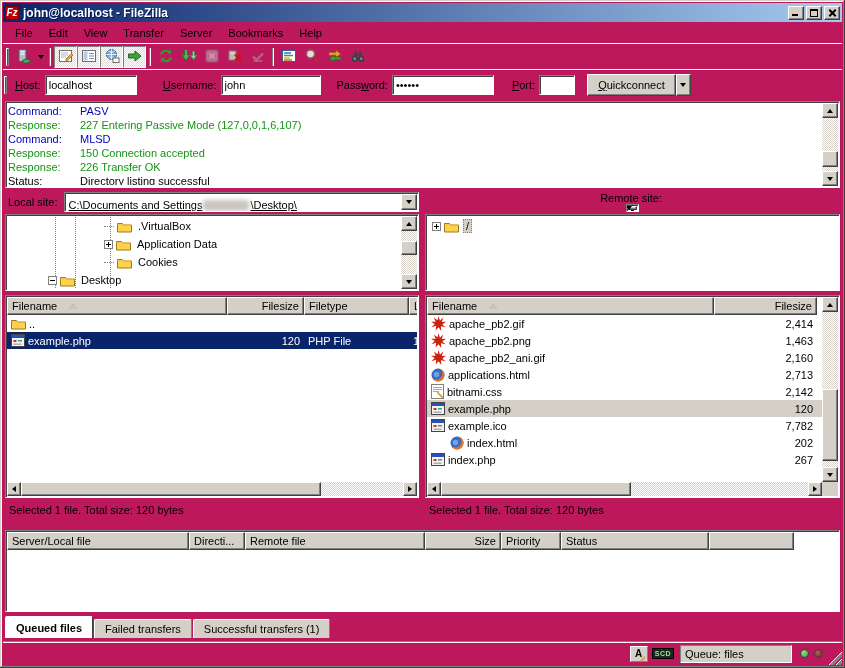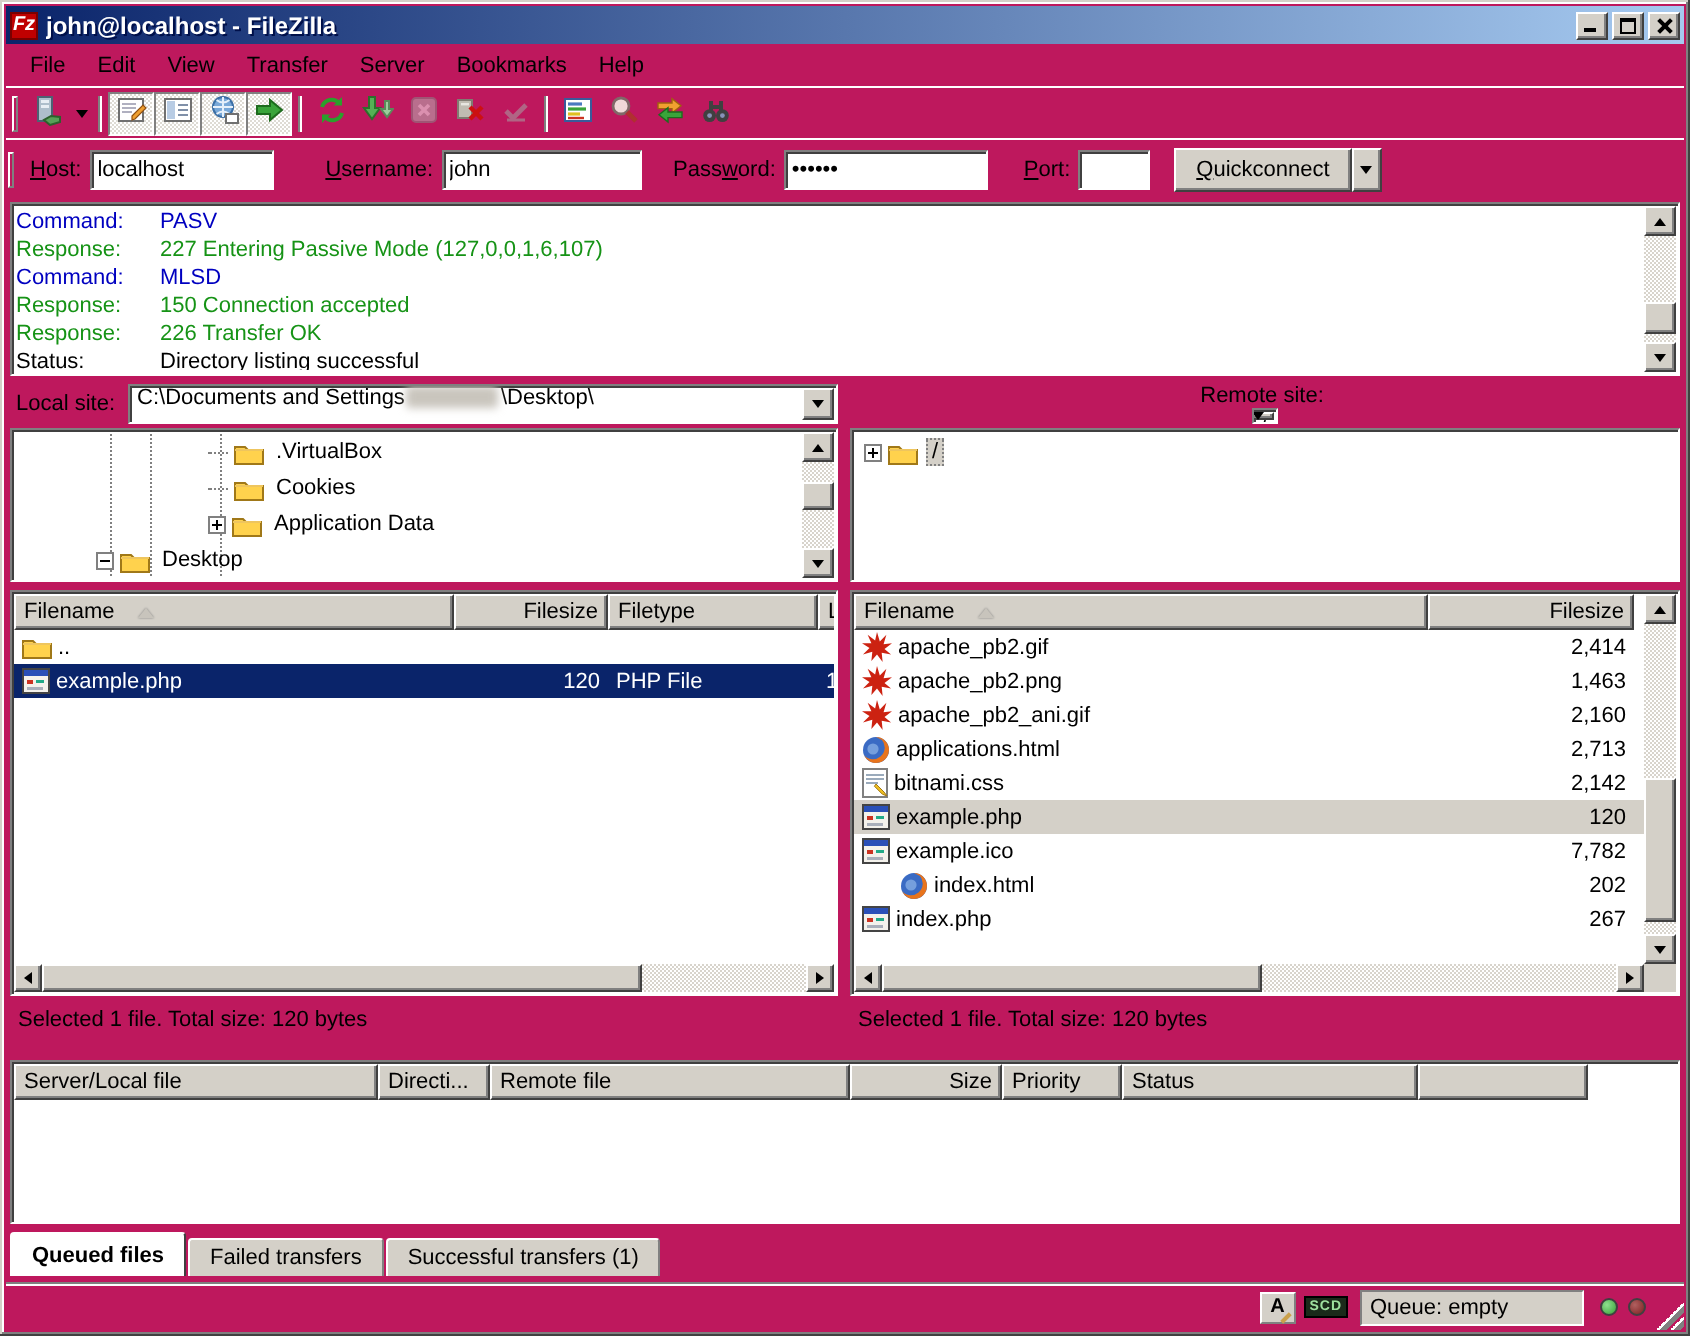--- a/index.html
+++ b/index.html
@@ -55,21 +55,21 @@
   .hscroll .sb-btn{top:0;height:14px;width:14px;}
   .sb-thumb{position:absolute;background:#d4d0c8;border:1px solid;border-color:#fff #404040 #404040 #fff;box-shadow:inset -1px -1px 0 #808080;}
   .tri{width:0;height:0;}
   .tri.up{border-left:3px solid transparent;border-right:3px solid transparent;border-bottom:4px solid #000;}
   .tri.down{border-left:3px solid transparent;border-right:3px solid transparent;border-top:4px solid #000;}
   .tri.left{border-top:3px solid transparent;border-bottom:3px solid transparent;border-right:4px solid #000;}
   .tri.right{border-top:3px solid transparent;border-bottom:3px solid transparent;border-left:4px solid #000;}
   
   .site-row{position:absolute;top:192px;height:20px;display:flex;align-items:center;}
   .site-label{padding:0 6px 0 3px;white-space:nowrap;}
-  .combo{flex:1;height:20px;position:relative;background:#fff;display:flex;align-items:flex-start;padding:0 4px 0 4px;white-space:nowrap;overflow:hidden;}
+  .combo{flex:1;height:20px;position:relative;background:#fff;display:flex;align-items:flex-end;padding:0 4px 0 4px;white-space:nowrap;overflow:hidden;text-decoration:underline;}
   .combo-btn{position:absolute;right:1px;top:1px;bottom:1px;width:16px;background:#d4d0c8;border:1px solid;border-color:#fff #404040 #404040 #fff;box-shadow:inset -1px -1px 0 #808080;display:flex;align-items:center;justify-content:center;}
   .redacted{display:inline-block;width:46px;height:11px;background:#c9c5bd;border-radius:2px;filter:blur(2px);margin:0 1px;vertical-align:-2px;}
   
   .tree{position:absolute;top:214px;height:77px;background:#fff;overflow:hidden;}
   .tree-inner{position:absolute;inset:2px;overflow:hidden;}
   .guide{position:absolute;top:0;bottom:0;width:1px;border-left:1px dotted #808080;}
   .trow{position:relative;height:18px;display:flex;align-items:center;white-space:nowrap;}
   .stub{display:inline-block;width:10px;border-top:1px dotted #808080;margin-right:2px;}
   .exp{width:9px;height:9px;border:1px solid #808080;background:#fff;position:relative;flex:0 0 auto;margin-right:3px;}
   .exp::before{content:"";position:absolute;left:1px;top:3px;width:5px;height:1px;background:#000;}
@@ -338,39 +338,39 @@
           <span class="exp-space" style="width: 1px;"></span>
           <span class="ticon">
             <svg width="15" height="13">
               <path d="M0.5 3.5 h5 l1.5 1.5 h7.5 v7 h-14 z" fill="#ffd24d" stroke="#a07818"></path>
               <path d="M0.5 5 h14" stroke="#eec55e" fill="none"></path>
             </svg>
           </span>
           <span class="tlabel">.VirtualBox</span>
         </div>
         <div class="trow" style="padding-left: 96px;">
+          <span class="exp plus"></span>
+          <span class="ticon">
+            <svg width="15" height="13">
+              <path d="M0.5 3.5 h5 l1.5 1.5 h7.5 v7 h-14 z" fill="#ffd24d" stroke="#a07818"></path>
+              <path d="M0.5 5 h14" stroke="#eec55e" fill="none"></path>
+            </svg>
+          </span>
+          <span class="tlabel">Application Data</span>
+        </div>
+        <div class="trow" style="padding-left: 96px;">
           <span class="stub"></span>
           <span class="exp-space" style="width: 1px;"></span>
           <span class="ticon">
             <svg width="15" height="13">
               <path d="M0.5 3.5 h5 l1.5 1.5 h7.5 v7 h-14 z" fill="#ffd24d" stroke="#a07818"></path>
               <path d="M0.5 5 h14" stroke="#eec55e" fill="none"></path>
             </svg>
           </span>
           <span class="tlabel">Cookies</span>
-        </div>
-        <div class="trow" style="padding-left: 96px;">
-          <span class="exp plus"></span>
-          <span class="ticon">
-            <svg width="15" height="13">
-              <path d="M0.5 3.5 h5 l1.5 1.5 h7.5 v7 h-14 z" fill="#ffd24d" stroke="#a07818"></path>
-              <path d="M0.5 5 h14" stroke="#eec55e" fill="none"></path>
-            </svg>
-          </span>
-          <span class="tlabel">Application Data</span>
         </div>
         <div class="trow" style="padding-left: 40px;">
           <span class="exp minus"></span>
           <span class="ticon">
             <svg width="15" height="13">
               <path d="M0.5 3.5 h5 l1.5 1.5 h7.5 v7 h-14 z" fill="#ffd24d" stroke="#a07818"></path>
               <path d="M0.5 5 h14" stroke="#eec55e" fill="none"></path>
             </svg>
           </span>
           <span class="tlabel">Desktop</span>
@@ -648,19 +648,19 @@
   <div class="tabs" id="tabs">
       <span class="tab active">Queued files</span>
       <span class="tab">Failed transfers</span>
       <span class="tab">Successful transfers (1)</span>
     </div>
 
   <div class="statusbar">
     <span class="sb-spacer"></span>
     <span class="dtype">A</span>
     <span class="badge">SCD</span>
-    <span class="queue-box">Queue: empty</span>
+    <span class="queue-box">Queue: files</span>
     <span class="led" id="led-on" style="background: radial-gradient(circle at 35% 35%, rgb(143, 224, 143), rgb(53, 160, 53));"></span>
     <span class="led" id="led-off" style="background: radial-gradient(circle at 35% 35%, rgb(176, 96, 96), rgb(124, 32, 32));"></span>
     <span class="grip-corner"></span>
   </div>
 
 </div>
 
 </body></html>

